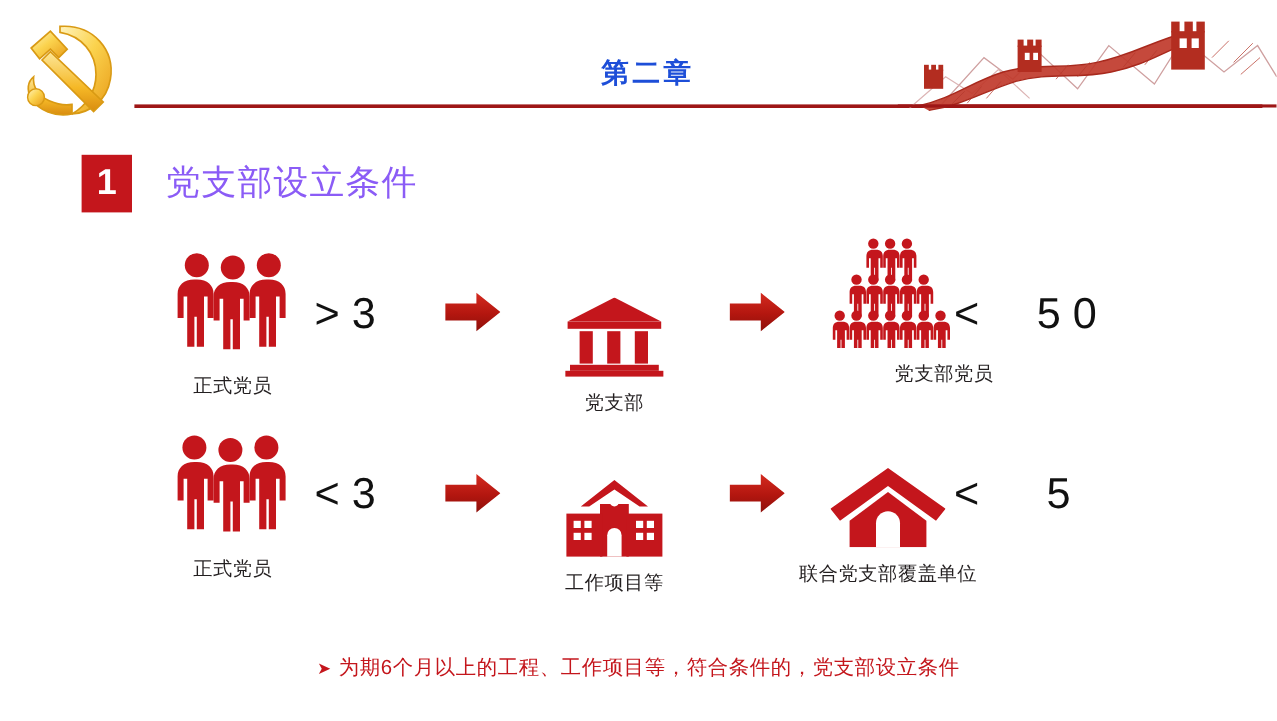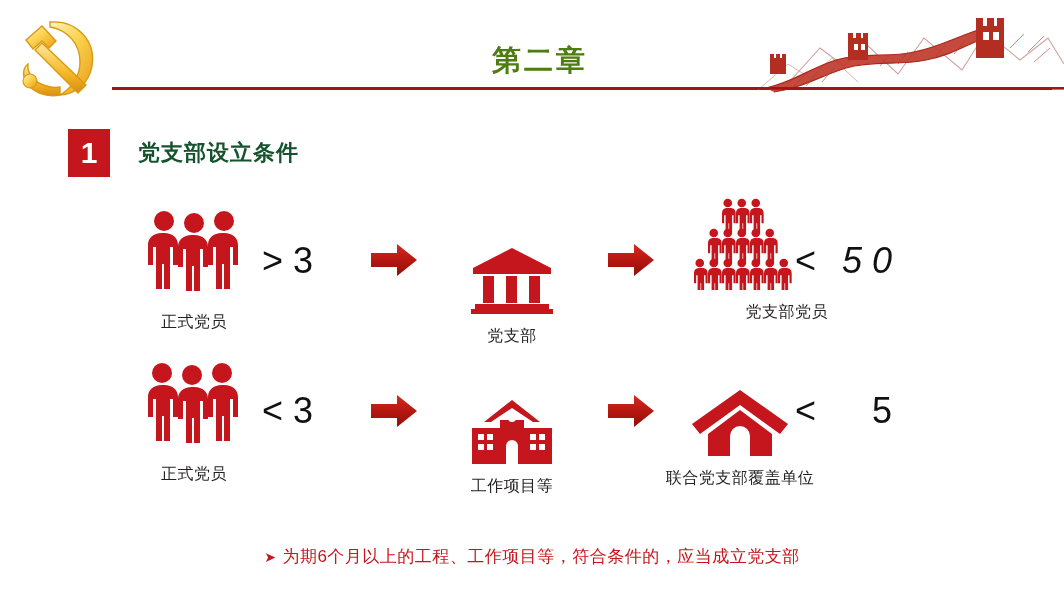--- a/index.html
+++ b/index.html
@@ -36,23 +36,23 @@
     width: 940px;
     height: 3px;
     background: #9e1616;
   }
   #header-title {
     position: absolute;
     left: 400px;
     top: 40px;
     width: 280px;
     text-align: center;
-    font-size: 29px;
+    font-size: 23px;
     font-weight: bold;
-    color: #4d7c0f;
+    color: #1d4ed8;
     letter-spacing: 3px;
     line-height: 40px;
     white-space: nowrap;
   }
   #great-wall {
     position: absolute;
     left: 748px;
     top: 8px;
     width: 316px;
     height: 86px;
@@ -73,23 +73,23 @@
     color: #ffffff;
     font-size: 30px;
     font-weight: bold;
     display: flex;
     align-items: center;
     justify-content: center;
     line-height: 1;
   }
   #section-title {
     margin-left: 28px;
-    font-size: 22px;
-    font-weight: bold;
-    color: #14532d;
+    font-size: 29px;
+    font-weight: normal;
+    color: #8b5cf6;
     letter-spacing: 1px;
     white-space: nowrap;
   }
 
   
   .flow-row {
     position: absolute;
     left: 0;
     width: 1064px;
     height: 150px;
@@ -129,21 +129,21 @@
   }
 
   
   #cell-members-1 { left: 108px; top: 10px; width: 172px; }
   #cmp-1 { left: 262px; top: 42px; }
   #arrow-1 { left: 371px; top: 45px; }
   #cell-branch     { left: 432px; top: 24px; width: 160px; }
   #arrow-2 { left: 608px; top: 45px; }
   #cell-crowd      { left: 652px; top: 0px;  width: 176px; text-align: right; }
   #cmp-2 { left: 795px; top: 42px; }
-  #label-50 { left: 842px; top: 42px; font-style: italic; }
+  #label-50 { left: 864px; top: 42px; }
 
   
   #cell-members-2 { left: 108px; top: 8px; width: 172px; }
   #cmp-3 { left: 262px; top: 38px; }
   #arrow-3 { left: 371px; top: 42px; }
   #cell-joint-branch { left: 432px; top: 20px; width: 160px; }
   #arrow-4 { left: 608px; top: 42px; }
   #cell-covered-units { left: 640px; top: 12px; width: 200px; }
   #cmp-4 { left: 795px; top: 38px; }
   #label-5 { left: 872px; top: 38px; }
@@ -481,14 +481,14 @@
 
   <div class="flow-compare" id="cmp-4">
     <span>&lt;</span>
   </div>
   <div class="flow-compare" id="label-5">
     <span>5</span>
   </div>
 </div>
 
 <div id="footnote">
-  <span id="footnote-bullet">➤</span><span>为期6个月以上的工程、工作项目等，符合条件的，应当成立党支部</span>
+  <span id="footnote-bullet">➤</span><span>为期6个月以上的工程、工作项目等，符合条件的，党支部设立条件</span>
 </div>
 
 </body></html>

